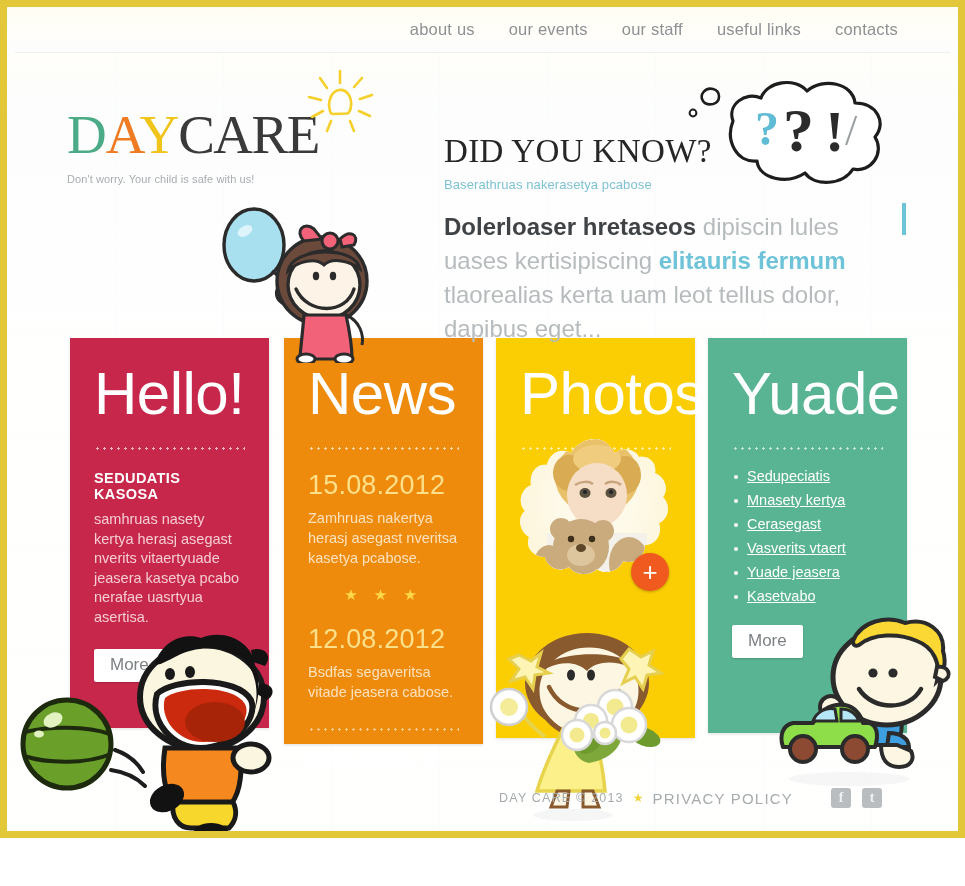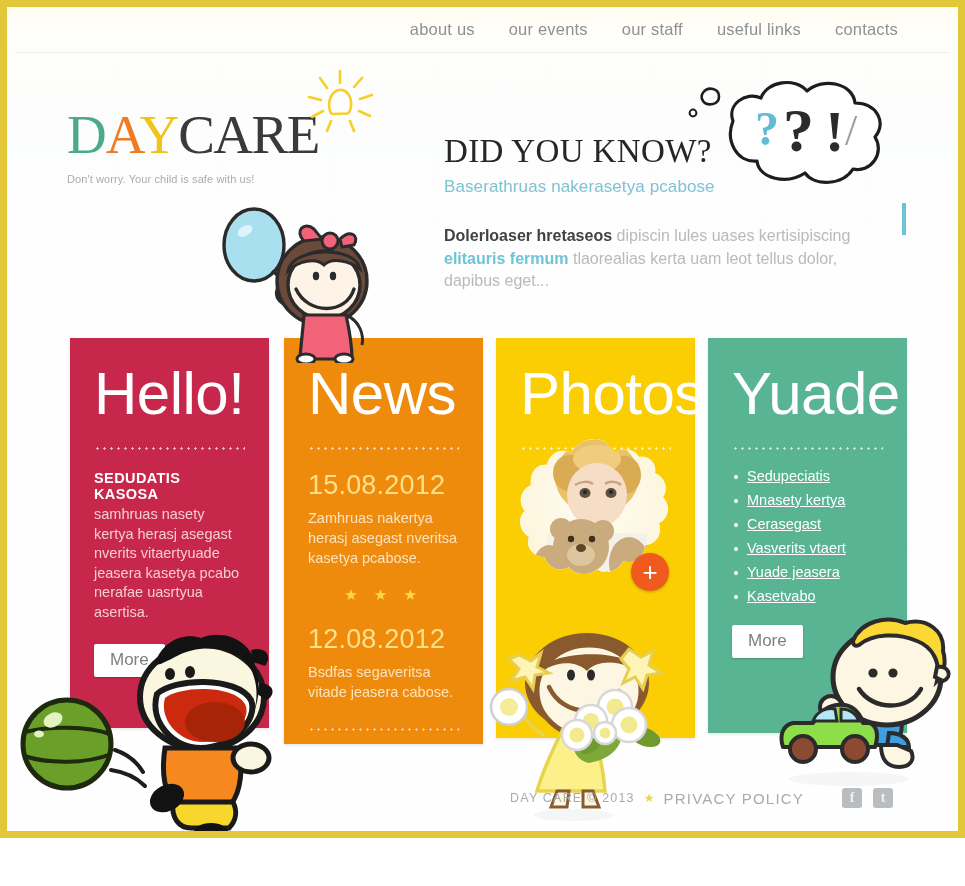--- a/index.html
+++ b/index.html
@@ -69,24 +69,24 @@
   #sun { position:absolute; left:298px; top:62px; width:72px; height:64px; z-index:5; }
 
   
   #dyk { position:absolute; left:437px; top:128px; width:460px; z-index:5; }
   #dyk-title {
     font-family:"Liberation Serif", serif;
     font-size:33px; color:#262626; letter-spacing:.4px; line-height:1;
     white-space:nowrap;
   }
   #dyk-sub {
-    margin-top:9px; font-size:17px; color:#7fc2d4; letter-spacing:.1px;
+    margin-top:9px; font-size:13px; color:#7fc2d4; letter-spacing:.1px;
   }
   #dyk-body {
-    margin-top:28px; font-size:16px; line-height:1.42; color:#b6bbbd;
+    margin-top:18px; font-size:24px; line-height:1.42; color:#b6bbbd;
     width:430px;
   }
   #dyk-body .strong { color:#3f4345; font-weight:bold; }
   #dyk-body .accent { color:#6fc3d8; font-weight:bold; }
   #bubble { position:absolute; left:680px; top:62px; width:220px; height:125px; z-index:4;}
   #bluebar {
     position:absolute; left:895px; top:196px; width:4px; height:32px;
     background:#6fc3d8; z-index:5;
   }
 
@@ -111,21 +111,21 @@
   .dots.dark {
     background-image:radial-gradient(circle, rgba(255,255,255,.55) 1.1px, transparent 1.2px);
   }
 
   #panel-hello { left:63px; height:390px; background:#c7274a; }
   #panel-news  { left:277px; height:406px; background:#ee8b0d; }
   #panel-photos{ left:489px; height:400px; background:#fbce04; }
   #panel-links { left:701px; height:395px; background:#59b493; }
 
   .h-sub { margin-top:20px; font-size:14.5px; font-weight:bold; color:#ffffff; letter-spacing:.4px;}
-  .h-body { margin-top:3px; font-size:14.5px; line-height:1.35; color:#f6cdd3; }
+  .h-body { margin-top:8px; font-size:14.5px; line-height:1.35; color:#f6cdd3; }
   .btn-more {
     display:inline-block; margin-top:22px;
     background:#ffffff; color:#7c8184;
     font-size:17px; padding:6px 16px 7px 16px;
     border-radius:2px; cursor:pointer;
     box-shadow:0 1px 2px rgba(0,0,0,.18);
     font-family:"Liberation Sans", sans-serif;
   }
 
   .news-date { margin-top:20px; font-size:27px; color:#ffe08a; letter-spacing:.2px; }
@@ -158,21 +158,21 @@
 
   
   .ill { position:absolute; z-index:4; }
   #ill-girl-balloon { left:205px; top:196px; width:165px; height:160px; }
   #ill-boy-ball     { left:8px;  top:615px; width:285px; height:220px; z-index:5; }
   #ill-girl-flowers { left:472px; top:618px; width:215px; height:200px; z-index:5;}
   #ill-boy-car      { left:762px; top:608px; width:200px; height:190px; z-index:5;}
 
   
   #footer {
-    position:absolute; left:0; right:5px; bottom:18px; height:30px;
+    position:absolute; left:0; right:16px; bottom:18px; height:30px;
     display:flex; align-items:center; justify-content:flex-end;
     padding-right:60px; gap:9px; z-index:6;
   }
   #footer .ftext { font-size:12.5px; color:#a6abad; letter-spacing:1.2px; }
   #footer .fstar { color:#f2d53c; font-size:12px; }
   #footer .flink { font-size:15px; color:#a6abad; letter-spacing:1.2px; text-decoration:none; cursor:pointer; }
   .social {
     width:20px; height:20px; border-radius:3px; background:#b9bdbf;
     color:#f0f2f2; font-family:"Liberation Serif", serif; font-weight:bold;
     font-size:14px; display:flex; align-items:center; justify-content:center;

